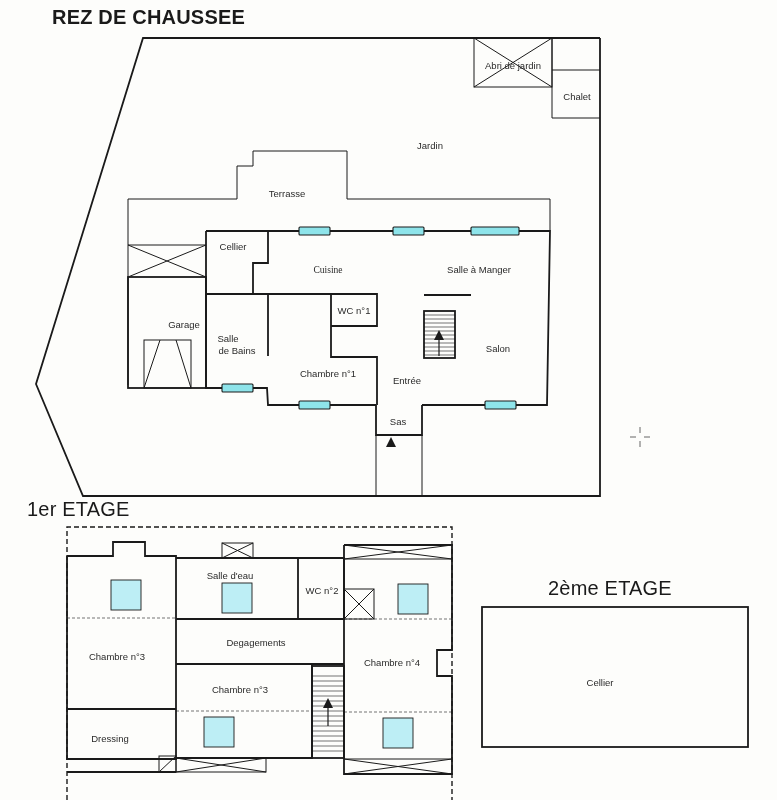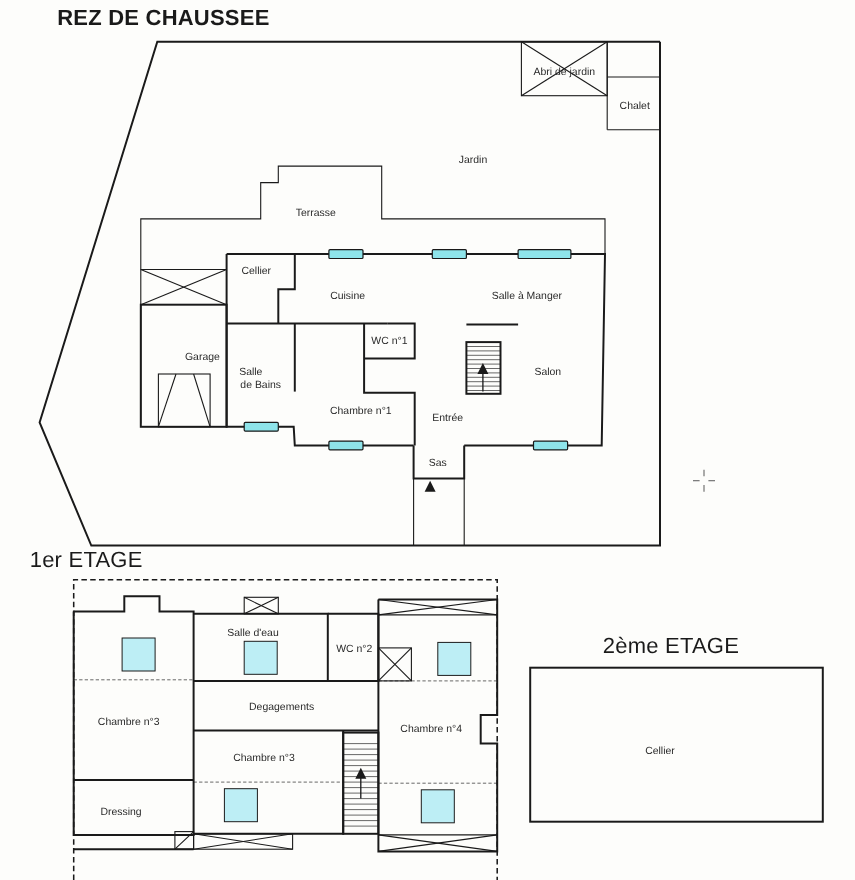--- a/index.html
+++ b/index.html
@@ -182,27 +182,27 @@
     <line x1="640" y1="427" x2="640" y2="433"></line>
       <line x1="640" y1="441" x2="640" y2="447"></line>
   </g>
 </svg>
 
 <div class="lbl" style="left:513px; top:66px;">Abri de jardin</div>
 <div class="lbl" style="left:577px; top:97px;">Chalet</div>
 <div class="lbl" style="left:430px; top:146px;">Jardin</div>
 <div class="lbl" style="left:287px; top:194px;">Terrasse</div>
 <div class="lbl" style="left:233px; top:247px;">Cellier</div>
-<div class="lbl" style="left:316px; top:270px;">Cuisine</div>
+<div class="lbl" style="left:328px; top:270px;font-family:Liberation Serif, serif;">Cuisine</div>
 <div class="lbl" style="left:479px; top:270px;">Salle à Manger</div>
 <div class="lbl" style="left:168px; top:325px;margin-left:16px;">Garage</div>
 <div class="lbl" style="left:354px; top:311px;">WC n°1</div>
 <div class="lbl" style="left:228px; top:339px;">Salle</div>
 <div class="lbl" style="left:237px; top:351px;">de Bains</div>
-<div class="lbl" style="left:498px; top:339px;">Salon</div>
+<div class="lbl" style="left:498px; top:349px;">Salon</div>
 <div class="lbl" style="left:328px; top:374px;">Chambre n°1</div>
 <div class="lbl" style="left:407px; top:381px;">Entrée</div>
 <div class="lbl" style="left:398px; top:422px;">Sas</div>
 
 <div class="lbl" style="left:230px; top:576px;">Salle d'eau</div>
 <div class="lbl" style="left:322px; top:591px;">WC n°2</div>
 <div class="lbl" style="left:256px; top:643px;">Degagements</div>
 <div class="lbl" style="left:117px; top:657px;">Chambre n°3</div>
 <div class="lbl" style="left:240px; top:690px;">Chambre n°3</div>
 <div class="lbl" style="left:392px; top:663px;">Chambre n°4</div>

